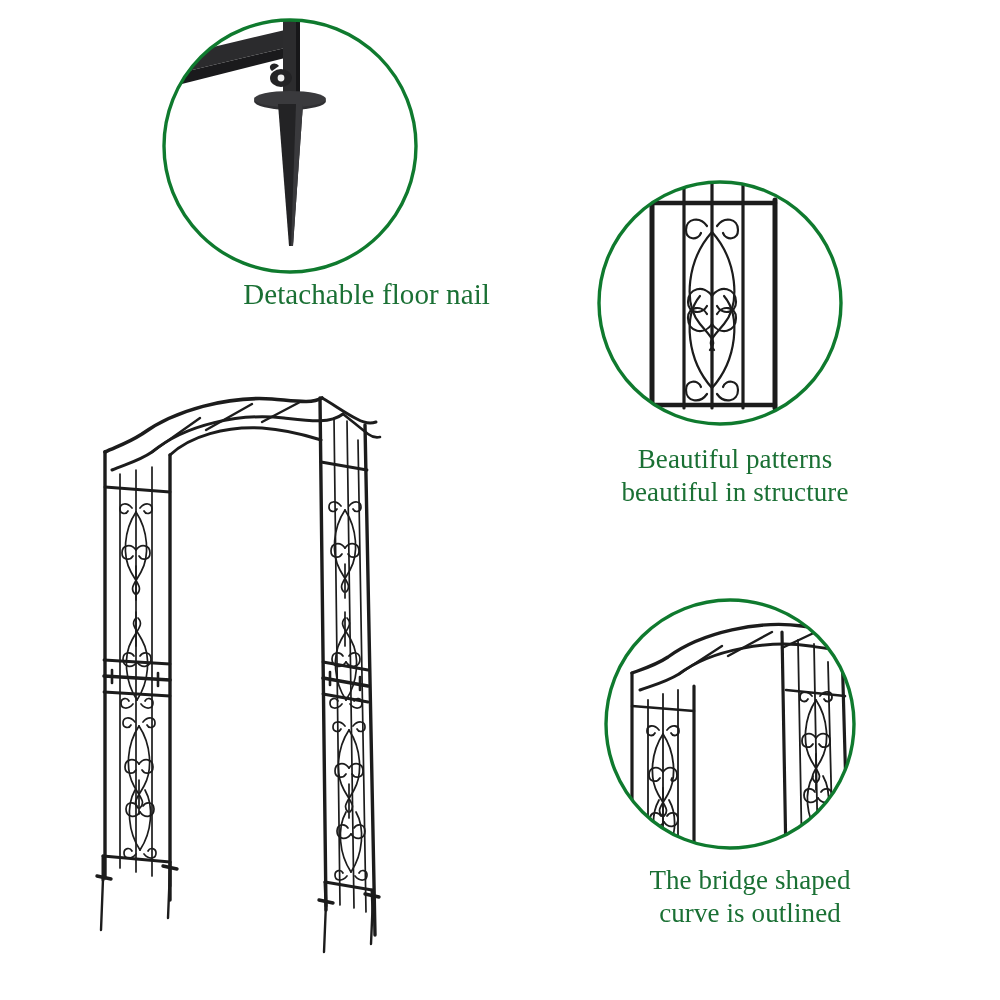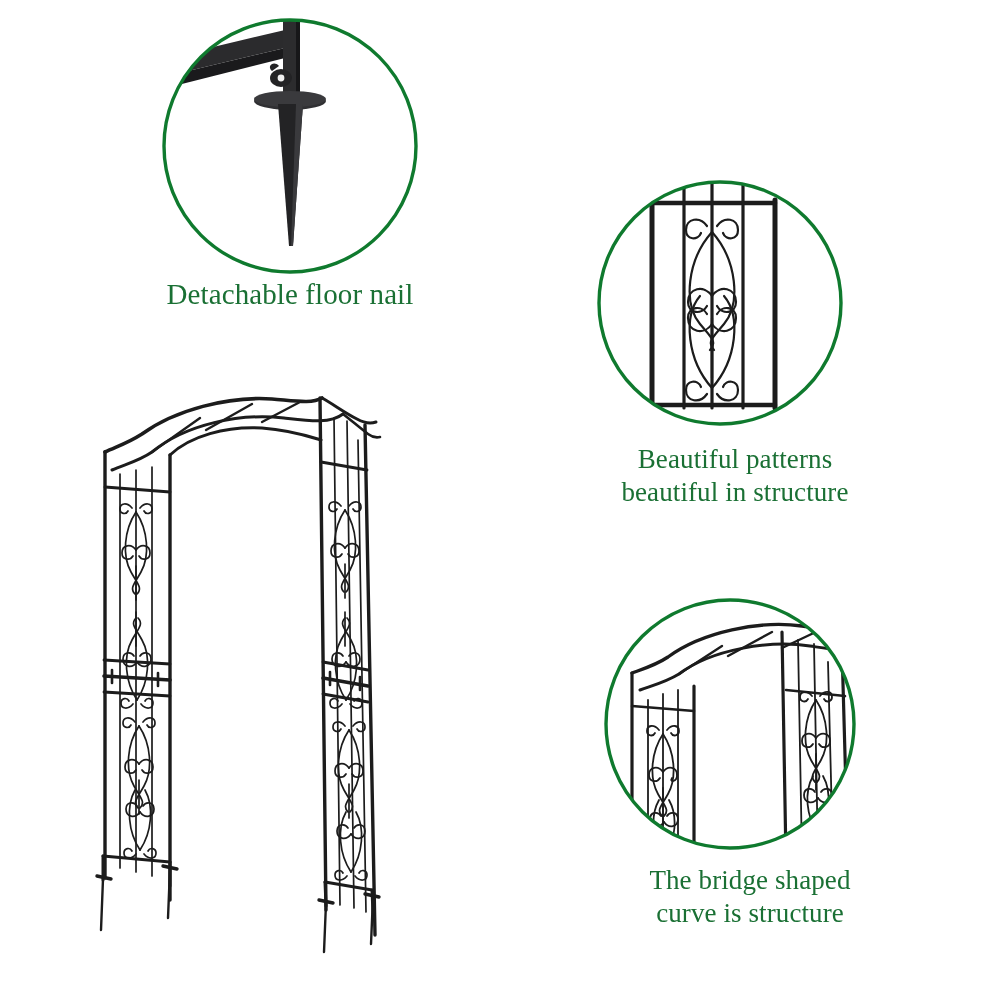--- a/index.html
+++ b/index.html
@@ -22,21 +22,21 @@
   .caption {
     position: absolute;
     text-align: center;
     color: #1a7034;
     font-family: "Liberation Serif", "DejaVu Serif", serif;
     font-weight: 400;
     line-height: 1.24;
     white-space: pre-line;
     letter-spacing: 0.1px;
   }
-  #caption-nail   { left: 90px;  top: 277px; width: 400px; font-size: 29px; }
+  #caption-nail   { left: 90px;  top: 277px; width: 400px; font-size: 29px; text-align: right; }
   #caption-pattern{ left: 545px; top: 443px; width: 380px; font-size: 27px; }
   #caption-curve  { left: 560px; top: 864px; width: 380px; font-size: 27px; }
 
   
   svg { display: block; overflow: visible; }
   .svg-layer { position: absolute; left: 0; top: 0; }
 </style>
 </head>
 <body>
 
@@ -343,15 +343,15 @@
     </g>
     <circle cx="730" cy="724" r="124" fill="none" stroke="#0f7a2e" stroke-width="3.4"></circle>
   </svg>
 
   <div class="caption" id="caption-nail">Detachable floor nail</div>
 
   <div class="caption" id="caption-pattern">Beautiful patterns
 beautiful in structure</div>
 
   <div class="caption" id="caption-curve">The bridge shaped
-curve is structure</div>
+curve is outlined</div>
 
 </div>
 
 </body></html>

